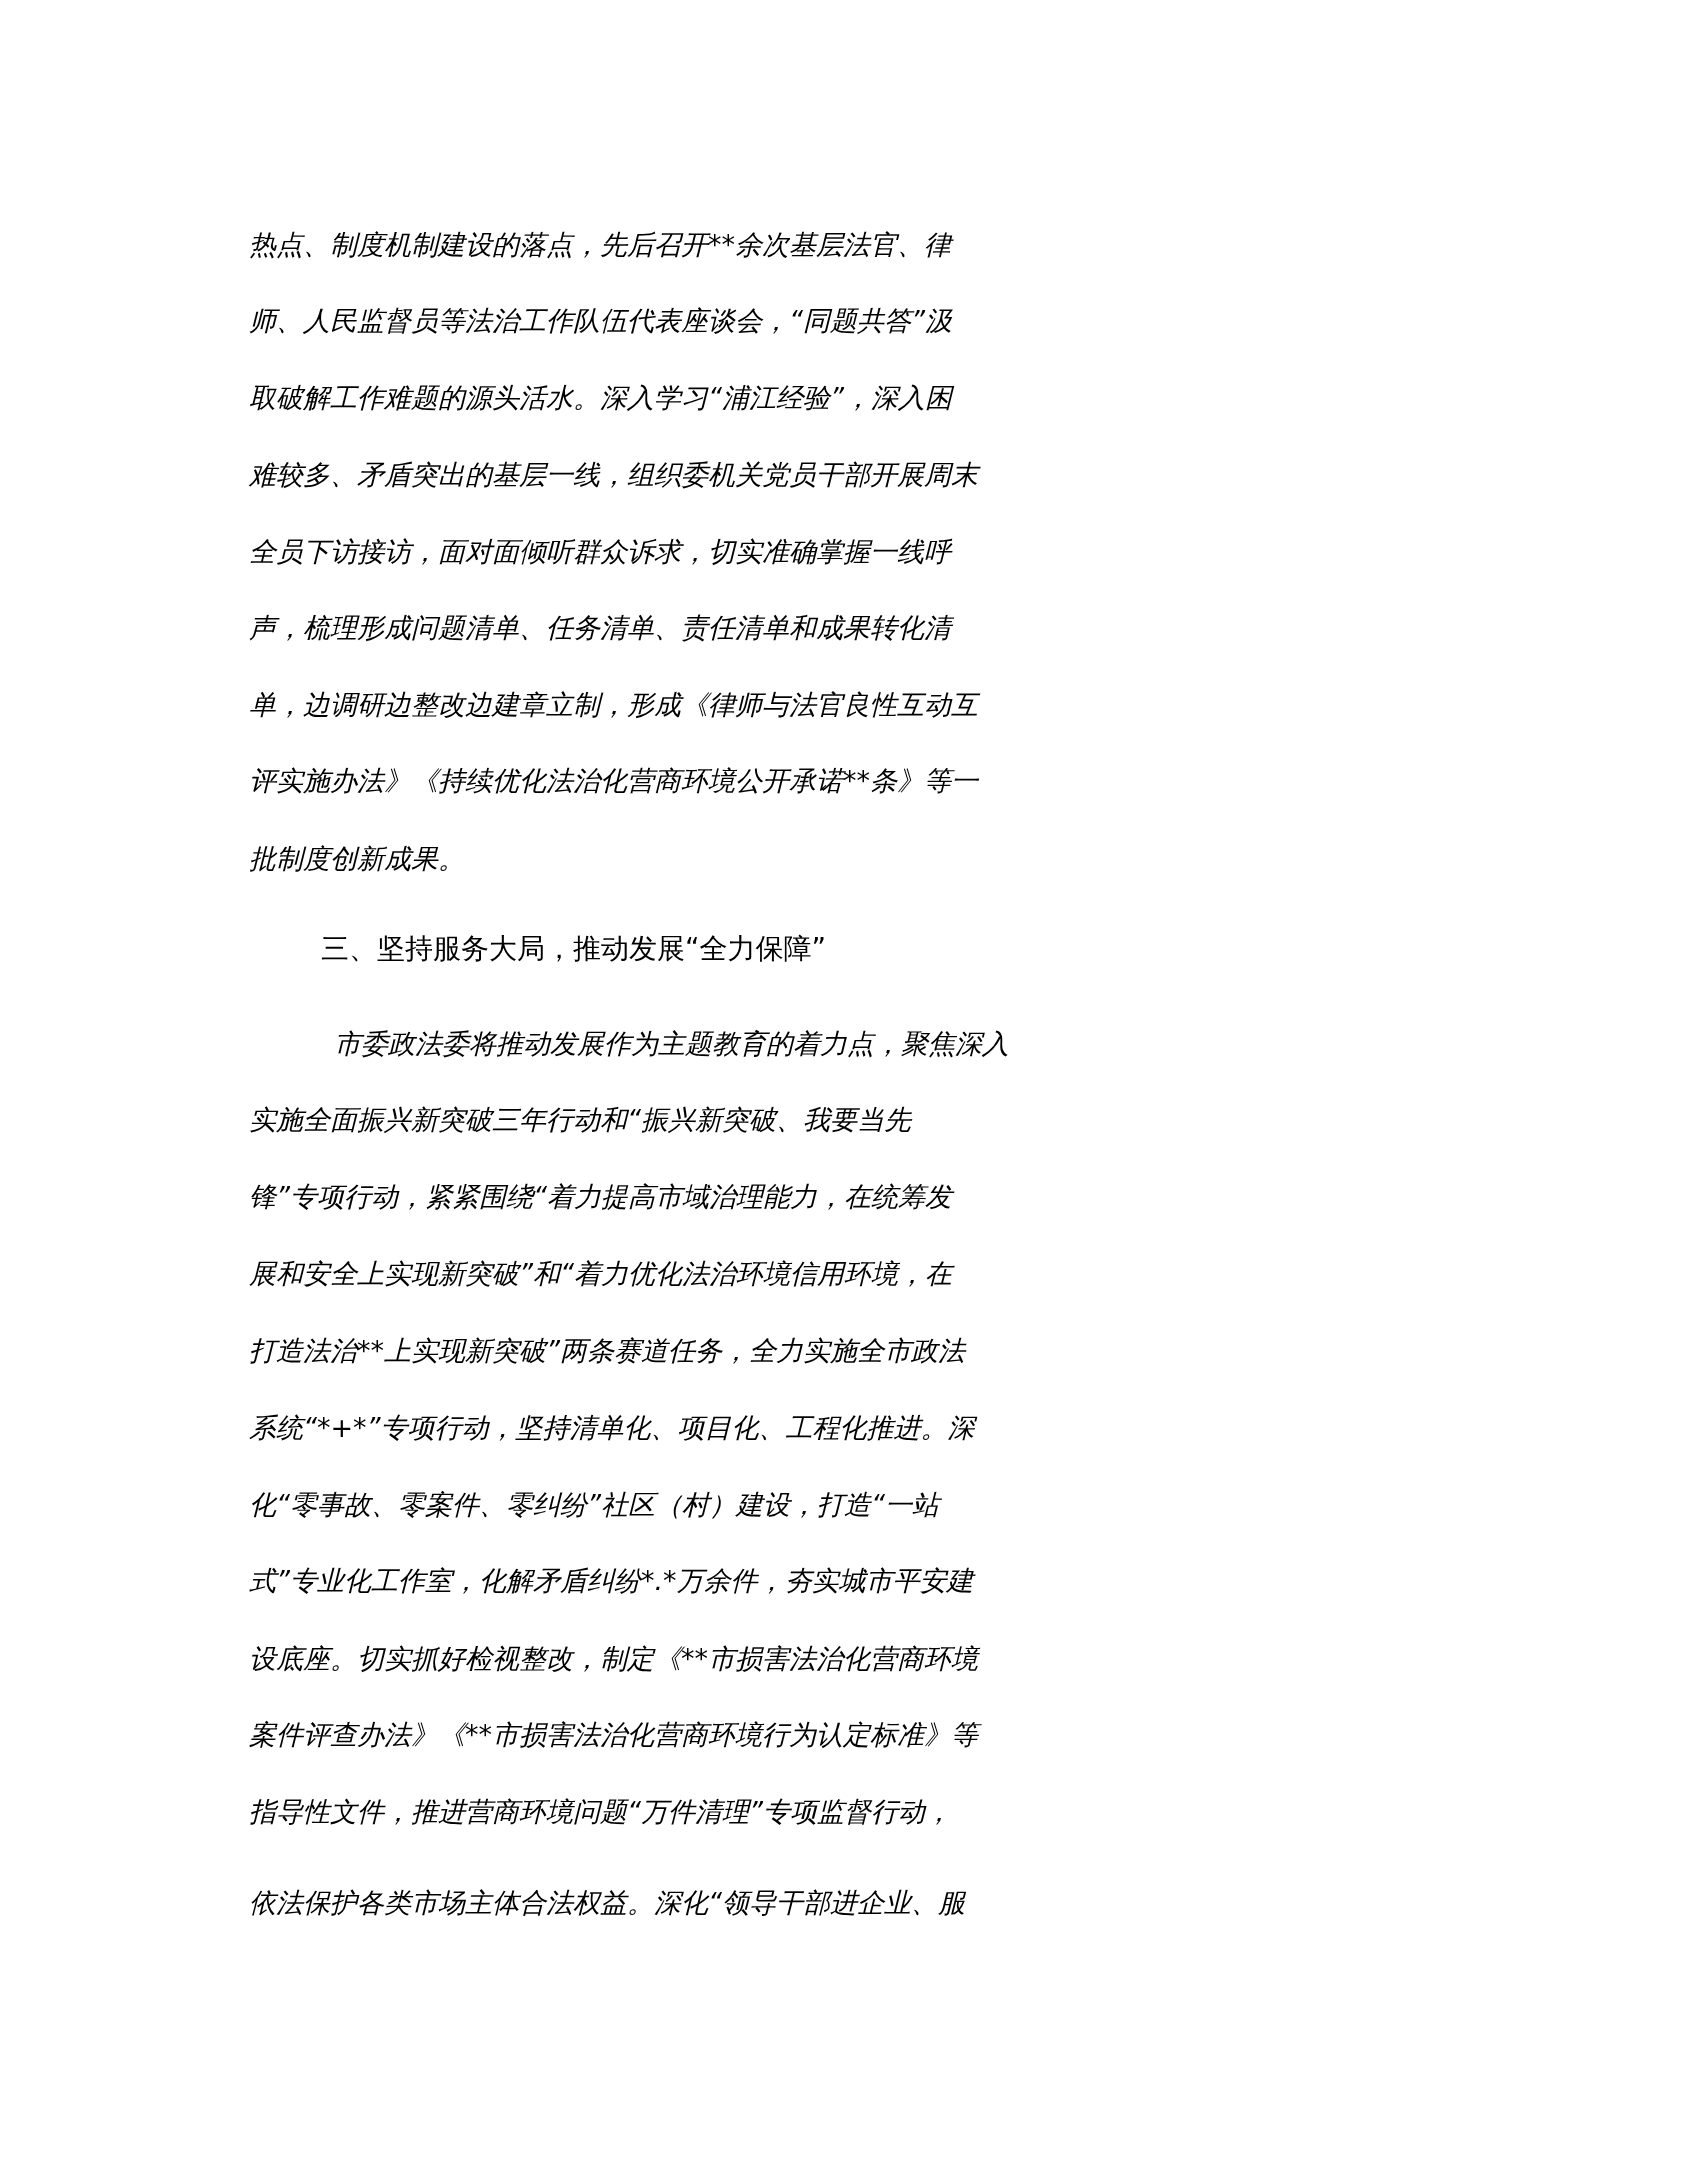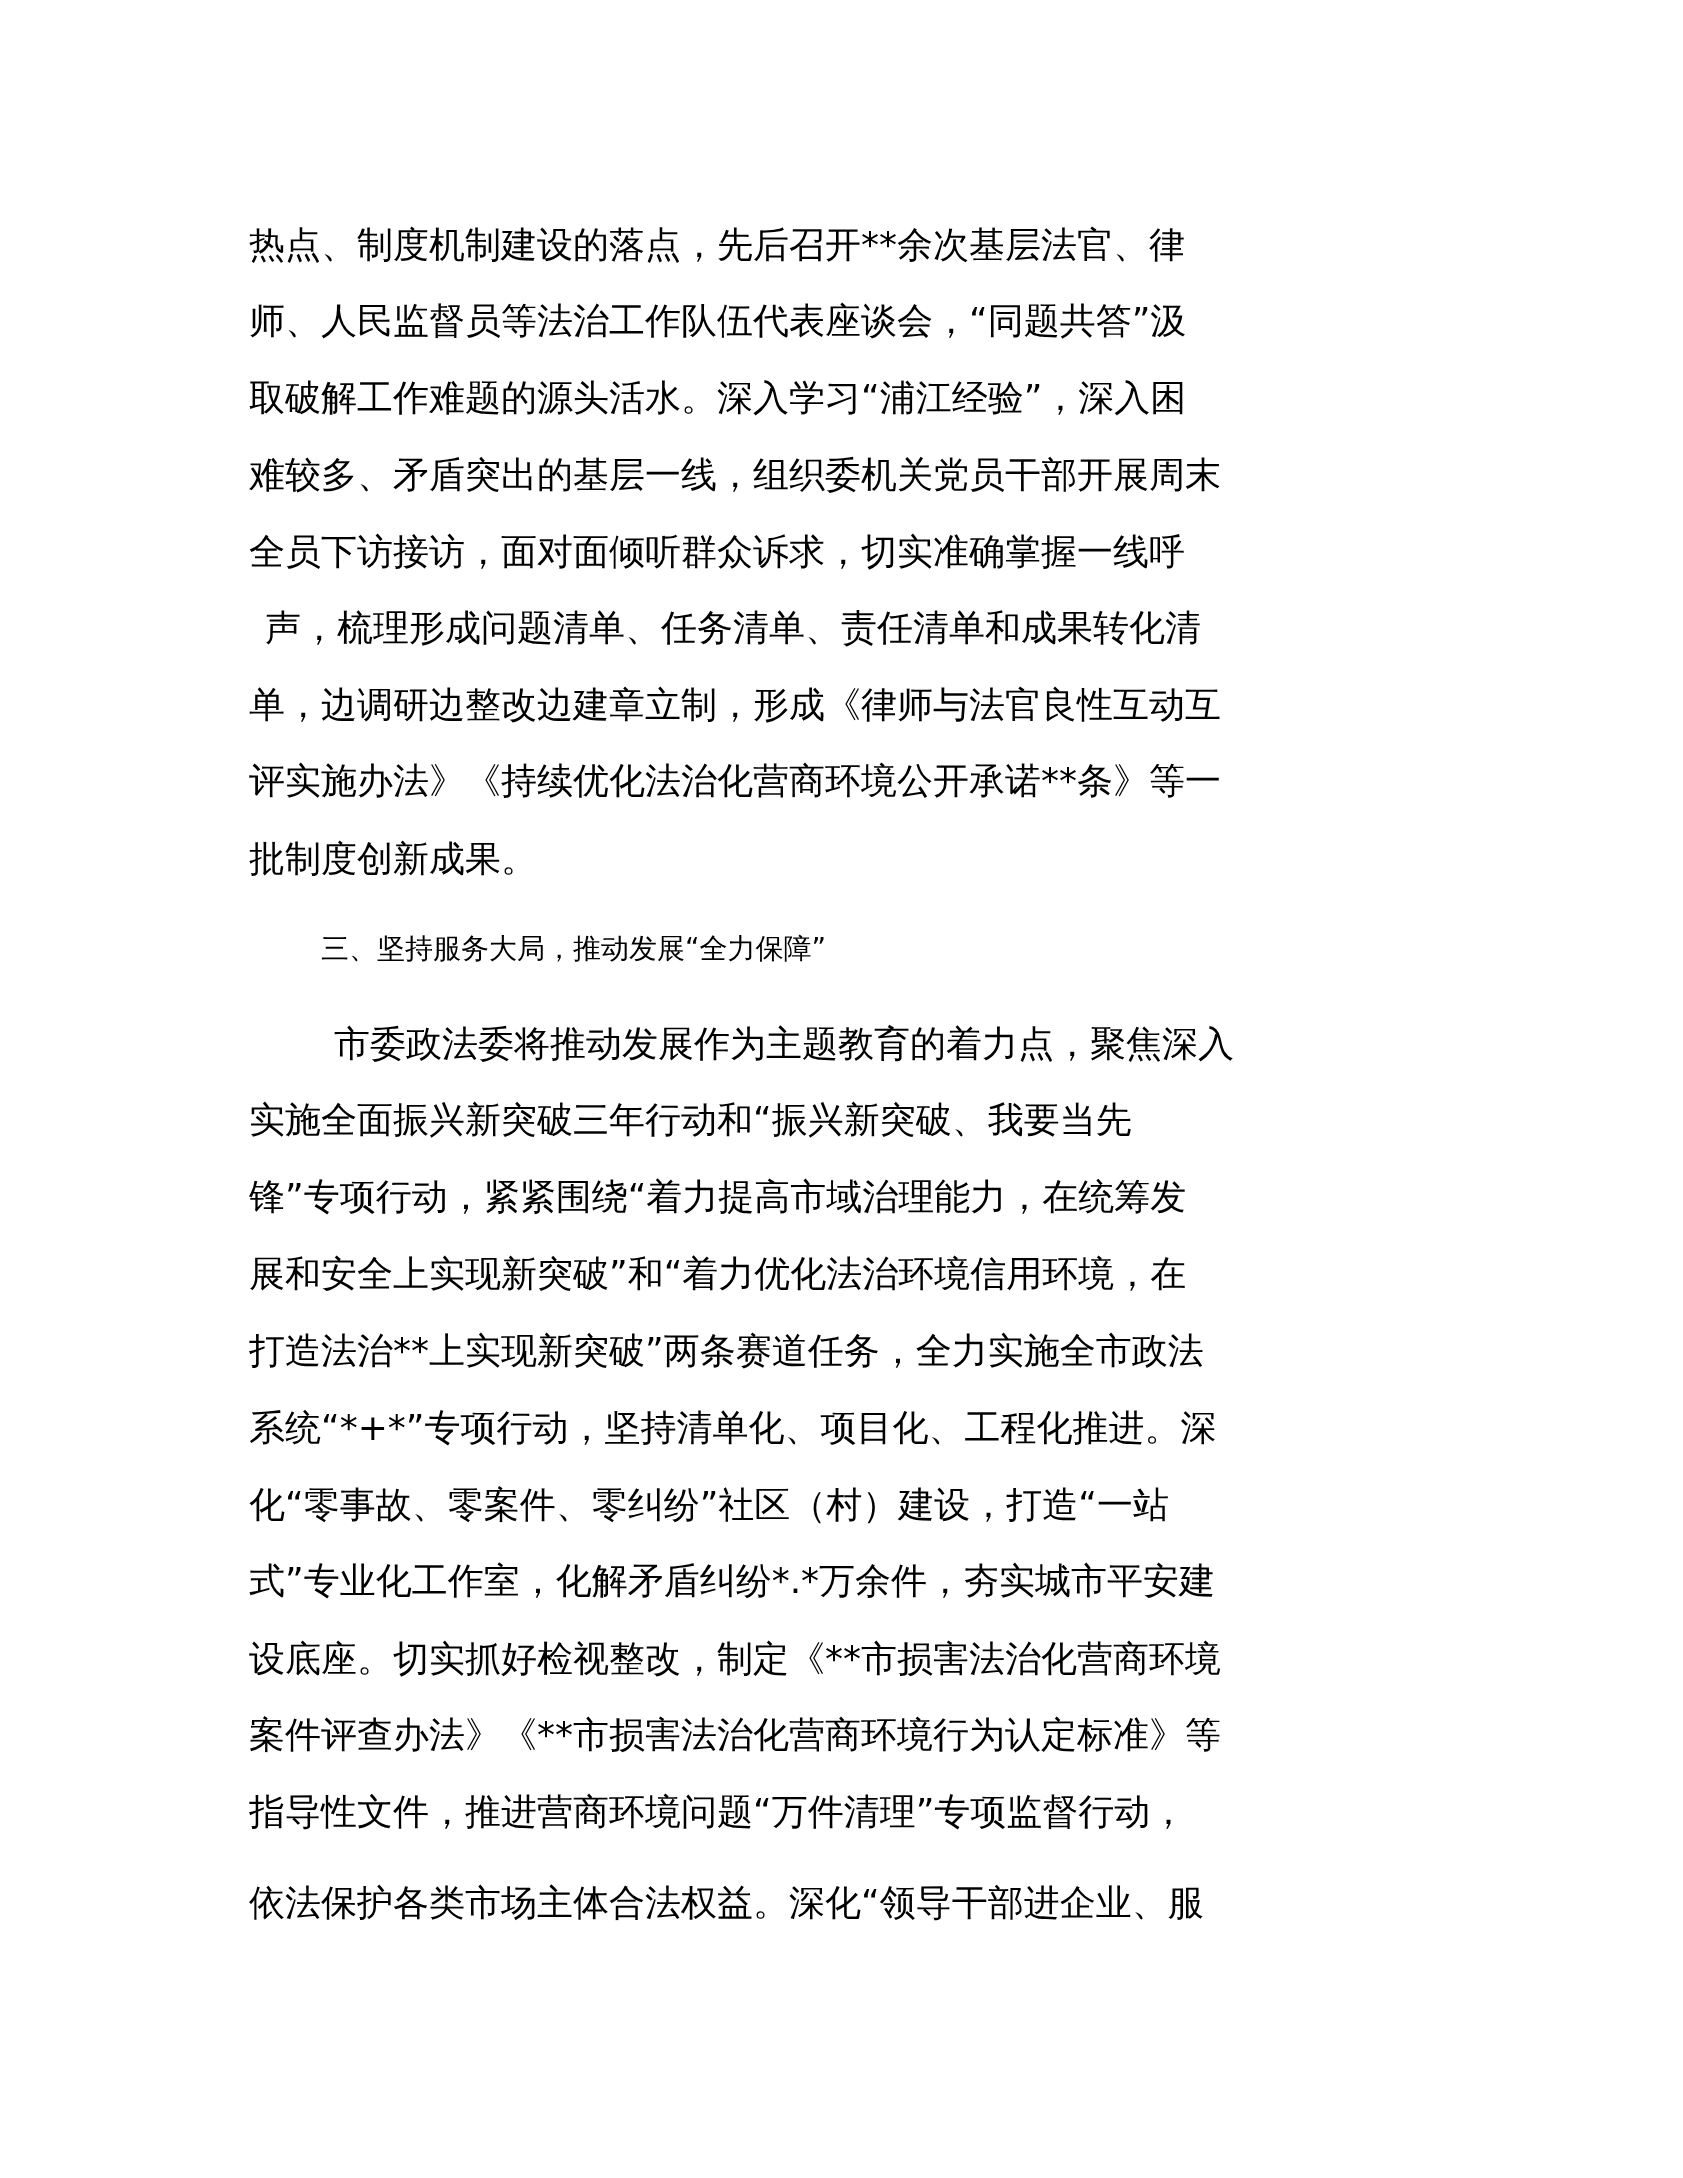--- a/index.html
+++ b/index.html
@@ -19,26 +19,27 @@
     position: absolute;
     left: 249px;
     top: 0;
     width: 1184px;
   }
   .line {
     position: absolute;
     left: 0;
     width: 1184px;
     height: 59px;
-    font-size: 36px;
+    font-size: 27px;
     line-height: 59px;
     white-space: nowrap;
     text-align: justify;
     text-align-last: justify;
     letter-spacing: 0;
+    font-style: italic;
   }
   .line.last {
     text-align-last: left;
   }
   .line.indent {
     left: 85px;
     width: 1099px;
   }
   .heading {
     position: absolute;
@@ -54,21 +55,21 @@
 <body>
 
 <div class="page">
 
   <div>
     <div class="line" style="top: 215px; letter-spacing: 0px; text-align-last: left; text-align: left;">热点、制度机制建设的落点，先后召开**余次基层法官、律</div>
     <div class="line" style="top: 291px; letter-spacing: 0px; text-align-last: left; text-align: left;">师、人民监督员等法治工作队伍代表座谈会，“同题共答”汲</div>
     <div class="line" style="top: 368px; letter-spacing: 0px; text-align-last: left; text-align: left;">取破解工作难题的源头活水。深入学习“浦江经验”，深入困</div>
     <div class="line" style="top: 445px; letter-spacing: 0px; text-align-last: left; text-align: left;">难较多、矛盾突出的基层一线，组织委机关党员干部开展周末</div>
     <div class="line" style="top: 522px; letter-spacing: 0px; text-align-last: left; text-align: left;">全员下访接访，面对面倾听群众诉求，切实准确掌握一线呼</div>
-    <div class="line" style="top: 598px; letter-spacing: 0px; text-align-last: left; text-align: left; margin-left: 16px;">声，梳理形成问题清单、任务清单、责任清单和成果转化清</div>
+    <div class="line" style="top: 598px; letter-spacing: 0px; text-align-last: left; text-align: left;">声，梳理形成问题清单、任务清单、责任清单和成果转化清</div>
     <div class="line" style="top: 675px; letter-spacing: 0px; text-align-last: left; text-align: left;">单，边调研边整改边建章立制，形成《律师与法官良性互动互</div>
     <div class="line" style="top: 751px; letter-spacing: 0px; text-align-last: left; text-align: left;">评实施办法》《持续优化法治化营商环境公开承诺**条》等一</div>
     <div class="line last" style="top:829px">批制度创新成果。</div>
   </div>
 
   <div class="heading" style="top:919px">三、坚持服务大局，推动发展“全力保障”</div>
 
   <div>
     <div class="line indent" style="top: 1014px; letter-spacing: 0px; text-align-last: left; text-align: left;">市委政法委将推动发展作为主题教育的着力点，聚焦深入</div>
     <div class="line" style="top: 1090px; letter-spacing: 0px; text-align-last: left; text-align: left;">实施全面振兴新突破三年行动和“振兴新突破、我要当先</div>

